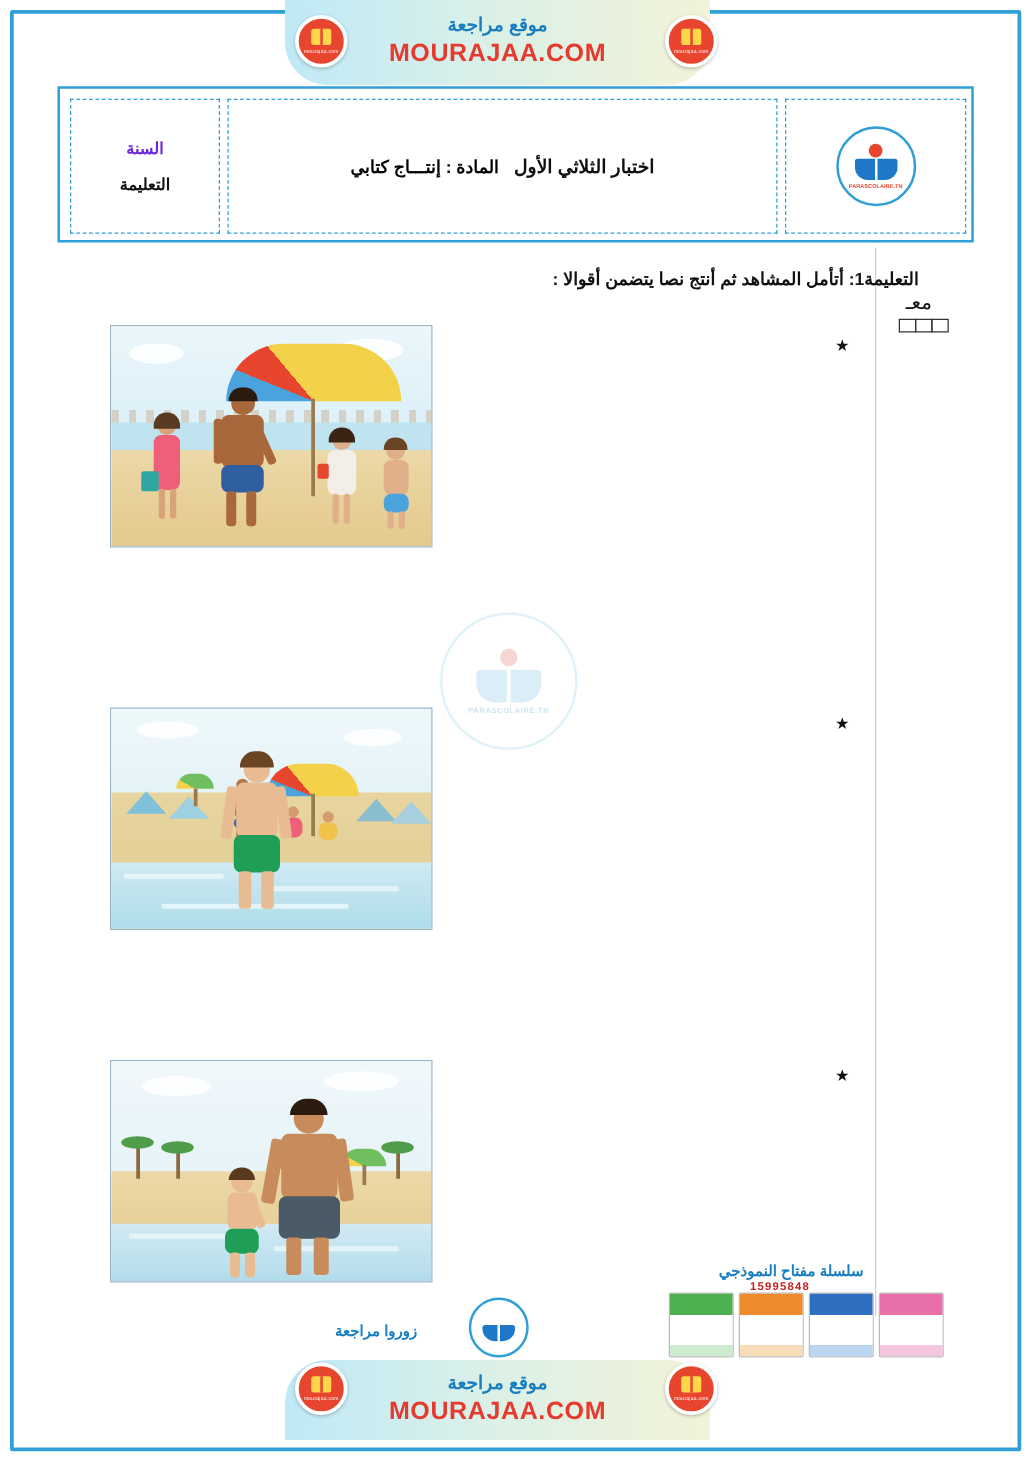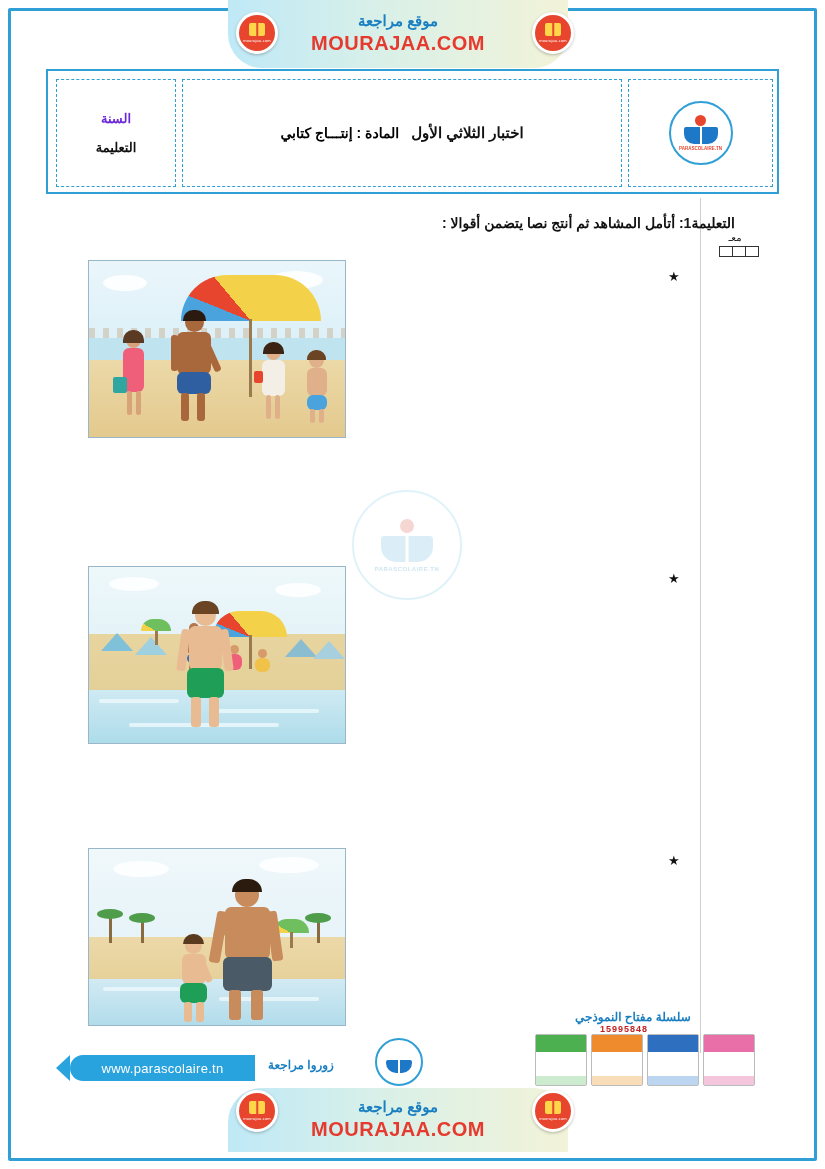--- a/index.html
+++ b/index.html
@@ -137,21 +137,21 @@
     direction: rtl; white-space: nowrap;
   }
   .instruction .num { color: #1a1a1a; }
 
   
   .score-box {
     position: absolute;
     left: 711px; top: 232px;
     width: 48px; height: 38px;
   }
-  .score-label { font-size: 10px; color: #111; text-align: center; }
+  .score-label { font-size: 16px; color: #111; text-align: center; }
   .score-cells { display: flex; margin-top: 3px; }
   .score-cells span {
     width: 14px; height: 11px; border: 1px solid #333; margin-left: -1px;
   }
   .margin-rule {
     position: absolute;
     left: 700px; top: 198px;
     width: 0; height: 855px;
     border-left: 1px solid #cfcfcf;
   }
@@ -490,23 +490,20 @@
     
     
   </div>
 
   <div class="watermark">
     <div class="wm-flag"></div>
     <div class="wm-book"></div>
     <div class="wm-text">PARASCOLAIRE.TN</div>
   </div>
 
-  <div class="footer-pill">
-    <span>www.parascolaire.tn</span>
-  </div>
   <div class="footer-visit">زوروا  مراجعة</div>
   <div class="footer-logo">
     <div class="flag" style="width:9px;height:9px;"></div>
     <div class="ps-book" style="width:26px;height:13px;"></div>
   </div>
   <div class="series-title">سلسلة مفتاح النموذجي</div>
   <div class="series-code">15995848</div>
   <div class="footer-books">
     <div class="bk">
       <div class="bk-top" style="background:#e86fa8"></div>

